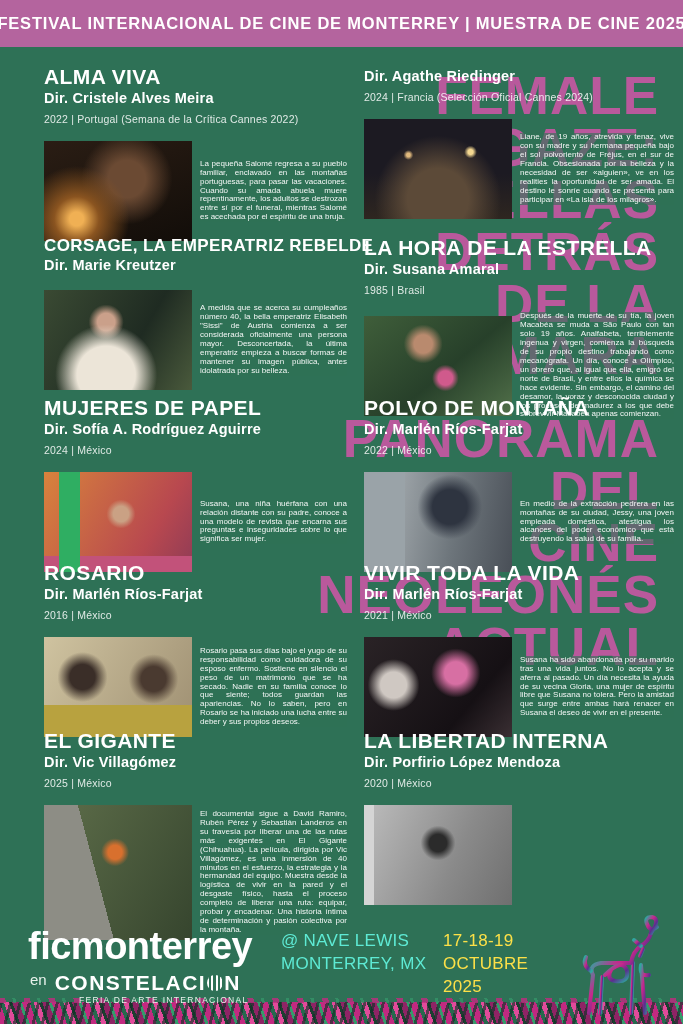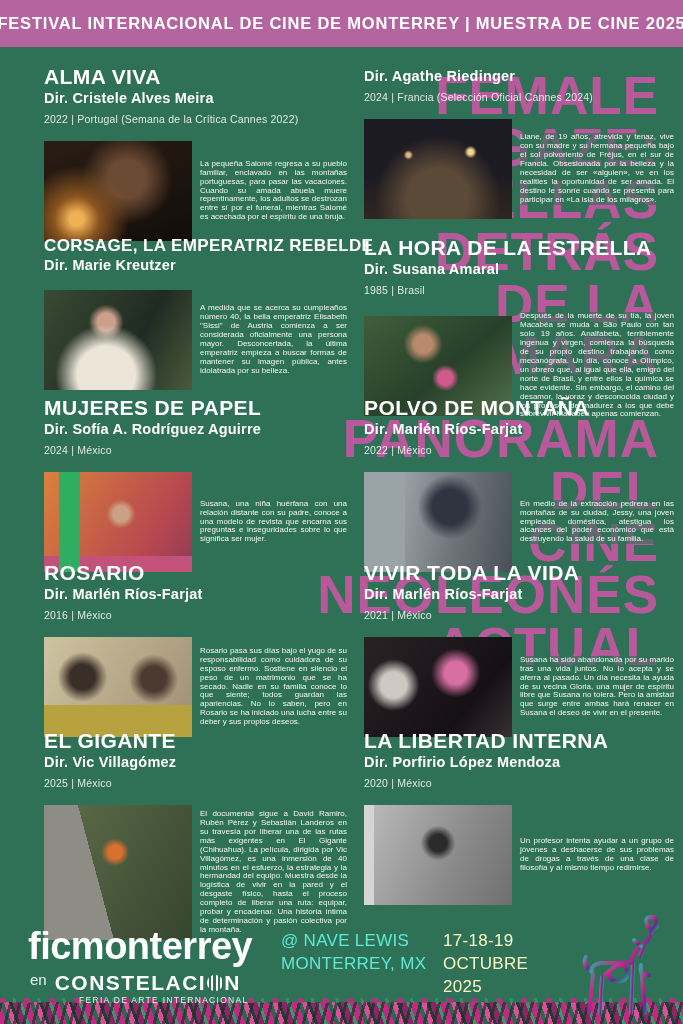--- a/index.html
+++ b/index.html
@@ -29,21 +29,21 @@
 
   
   .footer{position:absolute;left:0;top:925px;right:0;height:80px;z-index:4;color:#fff;}
   .brand{position:absolute;left:28px;top:2px;font-size:38px;font-weight:700;letter-spacing:-.5px;line-height:1;}
   .partner-line{position:absolute;left:30px;top:46px;display:flex;align-items:flex-start;gap:8px;}
   .en{font-size:15px;font-weight:400;color:#e9f2ec;}
   .partner{font-size:21px;font-weight:700;letter-spacing:1.5px;display:inline-flex;align-items:center;}
   .striped-o{display:inline-block;width:16px;height:16px;border-radius:50%;margin:0 1px;background:repeating-linear-gradient(90deg,#fff 0 2px,rgba(255,255,255,0) 2px 4.5px);}
   .partner-tagline{position:absolute;left:79px;top:70px;font-size:8.5px;letter-spacing:1.3px;color:#e9f2ec;}
   .venue{position:absolute;left:281px;top:5px;font-size:17px;line-height:1.35;color:#5eead4;letter-spacing:.3px;}
-  .dates{position:absolute;left:443px;top:5px;font-size:17px;line-height:1.35;color:#fef9c3;letter-spacing:.3px;}
+  .dates{position:absolute;left:443px;top:5px;font-size:17px;line-height:1.35;color:#fde047;letter-spacing:.3px;}
   .goat{position:absolute;right:16px;top:-12px;width:94px;height:104px;}
 
   
   .glitch{position:absolute;left:0;right:0;bottom:0;height:22px;z-index:3;
     background:
       repeating-linear-gradient(105deg,rgba(15,50,38,.65) 0 3px,rgba(0,0,0,0) 3px 9px),
       repeating-linear-gradient(70deg,#c12a80 0 7px,#27684e 7px 11px,#e04b9a 11px 16px,#1c3f31 16px 19px,#8e2465 19px 25px,#35996b 25px 28px);}
   .glitch::before{content:"";position:absolute;left:0;right:0;top:-4px;height:5px;
     background:repeating-linear-gradient(75deg,rgba(193,42,128,.8) 0 6px,rgba(0,0,0,0) 6px 13px,rgba(53,153,107,.7) 13px 16px,rgba(0,0,0,0) 16px 24px);}
 </style>
@@ -162,21 +162,20 @@
         <p class="desc">El documental sigue a David Ramiro, Rubén Pérez y Sebastián Landeros en su travesía por liberar una de las rutas más exigentes en El Gigante (Chihuahua). La película, dirigida por Vic Villagómez, es una inmersión de 40 minutos en el esfuerzo, la estrategia y la hermandad del equipo. Muestra desde la logística de vivir en la pared y el desgaste físico, hasta el proceso completo de liberar una ruta: equipar, probar y encadenar. Una historia íntima de determinación y pasión colectiva por la montaña.</p>
       </div>
     </article>
 
     <article class="card">
       <h2 class="title">LA LIBERTAD INTERNA</h2>
       <h3 class="dir">Dir. Porfirio López Mendoza</h3>
       <div class="meta">2020 | México</div>
       <div class="mrow">
         <div class="thumb" style="background:radial-gradient(circle at 50% 38%, #2b2b2b 0 9%, rgba(0,0,0,0) 18%),linear-gradient(90deg, #d5d5d5 0 7%, rgba(0,0,0,0) 7%),linear-gradient(115deg,#bdbdbd,#8a8a8a 60%,#6f6f6f)"></div>
-        <p class="desc">Un profesor intenta ayudar a un grupo de jóvenes a deshacerse de sus problemas de drogas a través de una clase de filosofía y al mismo tiempo redimirse.</p>
       </div>
     </article>
 
   </main>
 
   <footer class="footer">
     <div class="brand">ficmonterrey</div>
     <div class="partner-line">
       <span class="en">en</span>
       <span class="partner">

